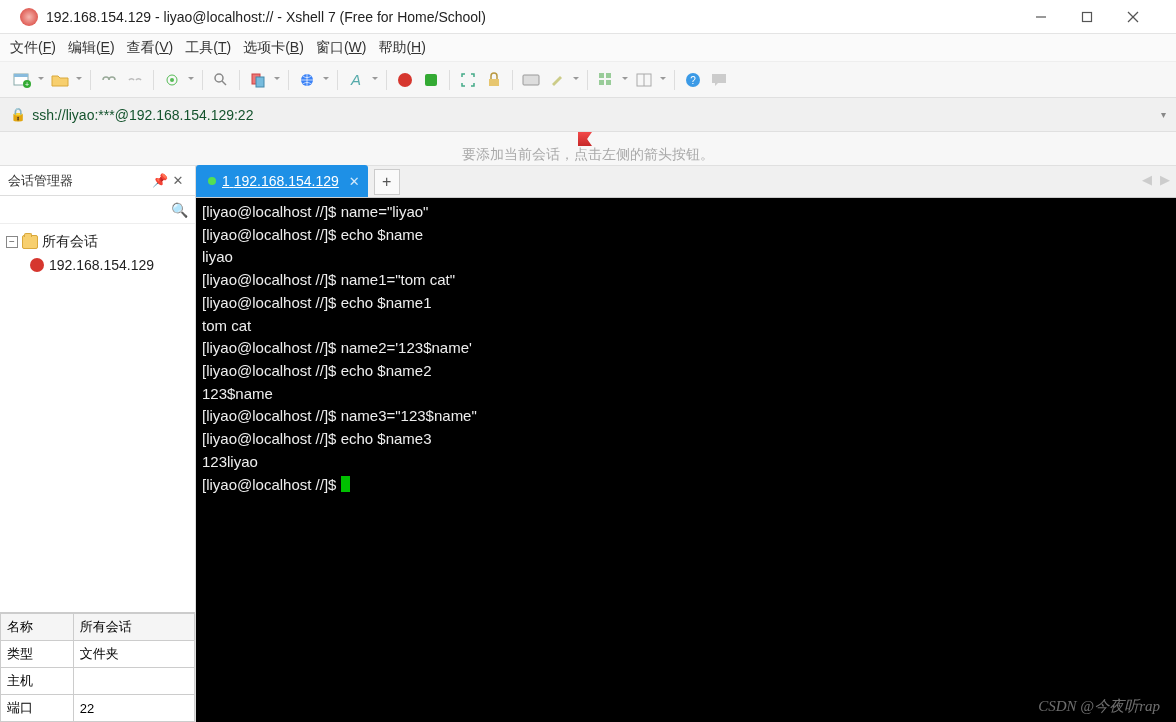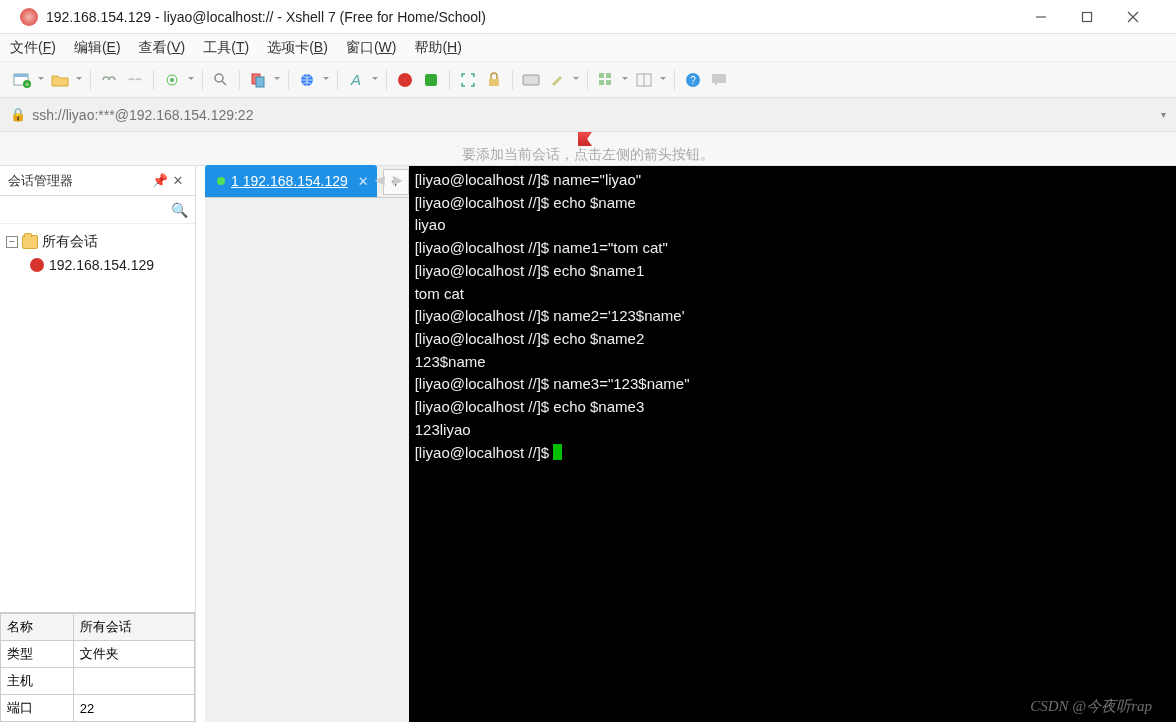--- a/index.html
+++ b/index.html
@@ -7,34 +7,34 @@
 
 
 .titlebar { height:34px; display:flex; align-items:center; padding:0 20px; border-bottom:1px solid #e4e4e4; }
 .titlebar .logo { width:18px; height:18px; border-radius:50%; background:radial-gradient(#f5b7b0,#d6362e); margin-right:8px; flex:none; }
 .titlebar .ttl { font-size:14px; color:#222; flex:1; }
 .titlebar .winbtns { display:flex; }
 .titlebar .winbtn { width:46px; height:30px; display:flex; align-items:center; justify-content:center; }
 .titlebar .winbtn svg { stroke:#555; }
 
 
-.menubar { height:28px; background:#fafafa; display:flex; align-items:center; padding:0 10px; gap:18px; font-size:14px; color:#333; border-bottom:1px solid #eee; }
+.menubar { height:28px; background:#fafafa; display:flex; align-items:center; padding:0 10px; gap:12px; font-size:14px; color:#333; border-bottom:1px solid #eee; }
 .menubar span u { text-decoration:underline; }
 
 
 .toolbar { height:36px; background:#f7f7f7; display:flex; align-items:center; padding:0 10px; gap:2px; border-bottom:1px solid #e0e0e0; }
 .tbico { width:24px; height:24px; display:flex; align-items:center; justify-content:center; }
 .tdrop { width:10px; height:24px; display:flex; align-items:center; justify-content:center; }
 .tdrop::after { content:""; border:3px solid transparent; border-top-color:#999; }
 .sep { width:1px; height:20px; background:#ddd; margin:0 4px; }
 
 
 .addrbar { height:34px; background:#f0f0f0; display:flex; align-items:center; padding:0 10px; border-bottom:1px solid #e0e0e0; }
 .addrbar .lock { color:#c6b87a; margin-right:6px; font-size:13px; }
-.addrbar .addr { color:#737373; font-size:14px; flex:1; }
+.addrbar .addr { color:#14532d; font-size:14px; flex:1; }
 .addrbar .dd { color:#888; font-size:10px; }
 
 
 .bmbar { height:34px; background:#f7f7f7; display:flex; align-items:center; padding:0 10px; font-size:14px; color:#aaa; border-bottom:1px solid #e0e0e0;flex-direction:column; }
 .bmbar .flag { width:14px; height:14px; background:linear-gradient(#f34a4a,#c62828); clip-path:polygon(0 0,100% 0,65% 50%,100% 100%,0 100%); margin-right:6px; }
 
 
 .main { display:flex; height:calc(722px - 34px - 28px - 36px - 34px - 34px); }
 .sidebar { width:196px; background:#fff; display:flex; flex-direction:column; border-right:1px solid #ddd; }
 .side-hd { height:30px; display:flex; align-items:center; padding:0 8px; font-size:13px; color:#333; border-bottom:1px solid #ddd; }
@@ -50,35 +50,35 @@
 .tree-child { display:flex; align-items:center; padding:3px 2px 3px 26px; }
 .tree-child .dot { width:14px; height:14px; border-radius:50%; background:#d6362e; margin-right:5px; }
 
 
 .props { border-top:1px solid #ccc; }
 .props table { width:100%; border-collapse:collapse; font-size:13px; }
 .props th, .props td { border:1px solid #ccc; padding:4px 6px; text-align:left; font-weight:normal; }
 .props th { background:#f5f5f5; }
 
 
-.content { flex:1; display:flex; background:#f0f0f0;margin-left:9px; }
+.content { flex:1; display:flex; flex-direction:column; background:#f0f0f0; }
 .tabs { height:32px; background:#f0f0f0; display:flex; align-items:flex-end; position:relative; border-bottom:1px solid #ccc; }
 .tab { background:#1e90e6; color:#fff; height:32px; display:flex; align-items:center; padding:0 8px 0 12px; font-size:14px; border-top-left-radius:3px; border-top-right-radius:3px; margin-right:4px; }
 .tab .dirty { width:8px; height:8px; border-radius:50%; background:#54df54; margin-right:6px; }
 .tab .tlabel { text-decoration:underline; }
 .tab .tclose { margin-left:10px; font-size:13px; opacity:.8; }
 .tab-add { width:26px; height:26px; border:1px solid #ccc; background:#fafafa; display:flex; align-items:center; justify-content:center; font-size:16px; color:#555; margin-left:2px; margin-bottom:2px; }
 .tab-nav { position:absolute; right:6px; top:6px; display:flex; gap:8px; color:#ccc; font-size:13px; }
 
 
 .term { flex:1; background:#000; color:#eee; font-family:Consolas,"Courier New",monospace; font-size:15px; line-height:20.7px; padding:4px 6px; white-space:pre; overflow:hidden; }
 .prompt { color:#eee; }
 .cursor { display:inline-block; width:9px; height:16px; background:#00c000; vertical-align:baseline; transform:translateY(2px); }
 
-.watermark { position:absolute; right:24px; bottom:6px; color:rgba(200,200,200,.55); font-size:15px; font-family:"Microsoft YaHei"; font-style:italic; }
+.watermark { position:absolute; right:16px; bottom:6px; color:rgba(200,200,200,.55); font-size:15px; font-family:"Microsoft YaHei"; font-style:italic; }
 </style>
 </head>
 <body>
 
 <div class="titlebar">
   <div class="logo"></div>
   <div class="ttl">192.168.154.129 - liyao@localhost:// - Xshell 7 (Free for Home/School)</div>
   <div class="winbtns">
     <div class="winbtn">
         <svg width="12" height="12" viewBox="0 0 12 12">

